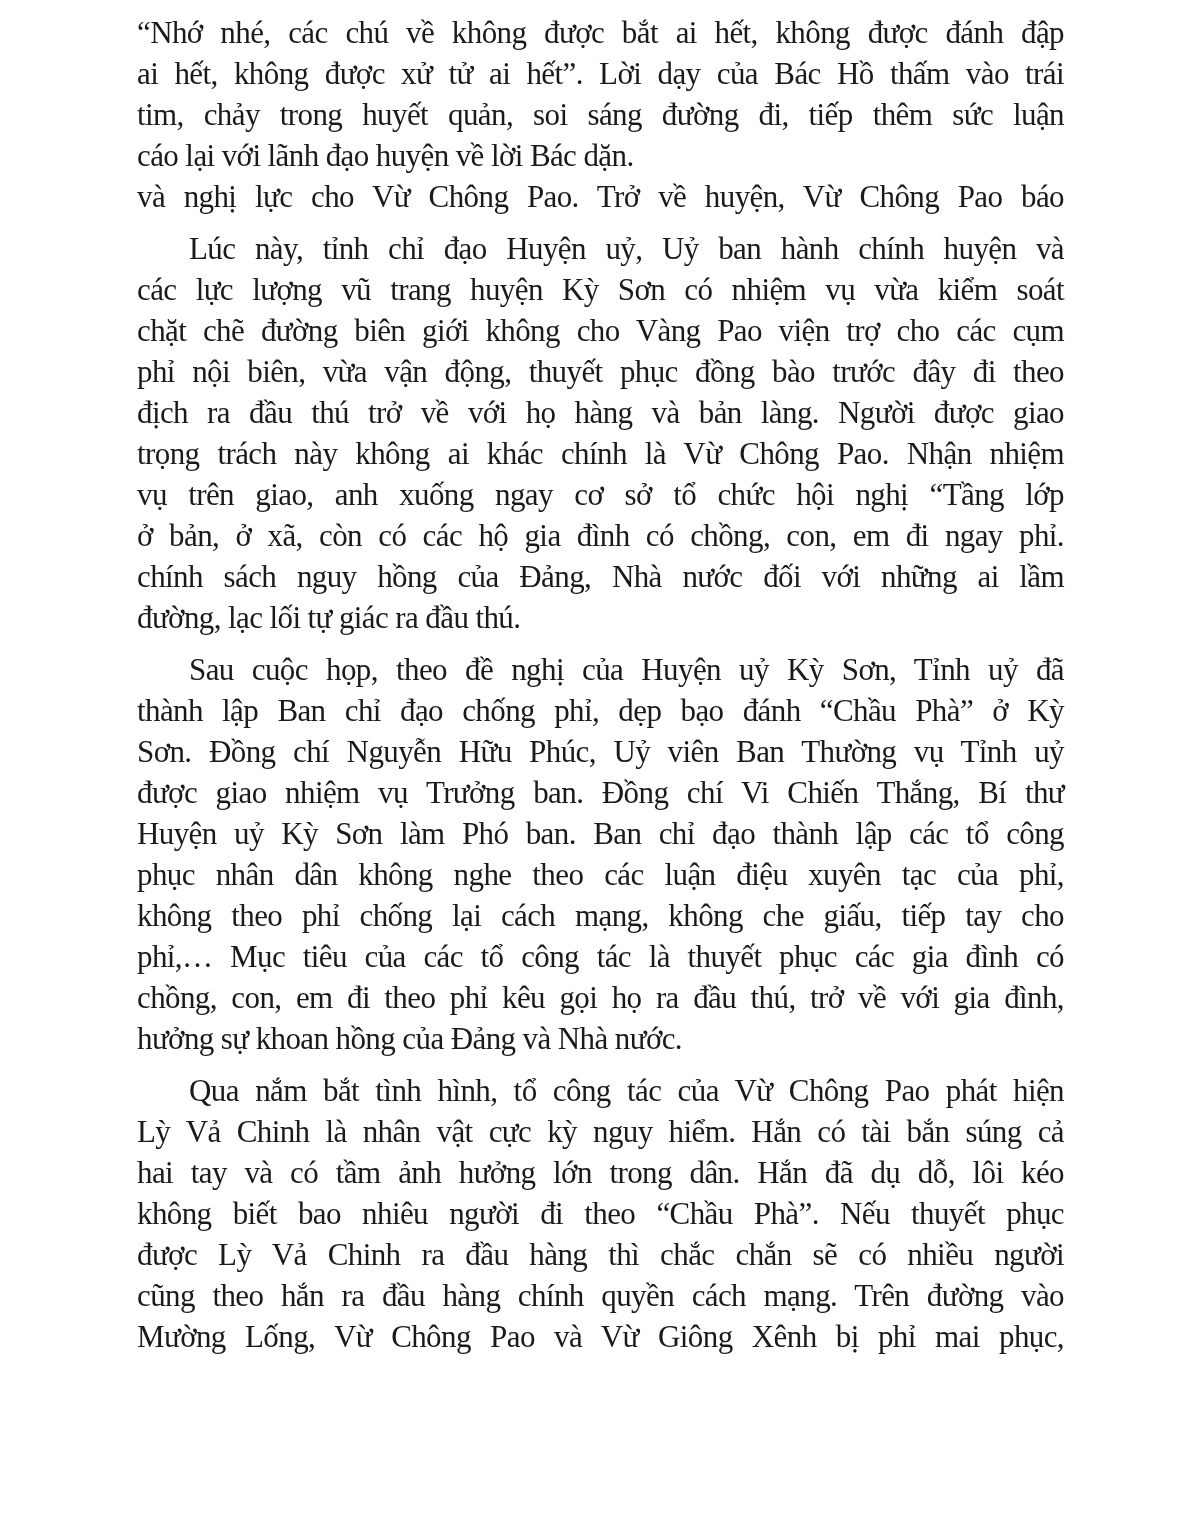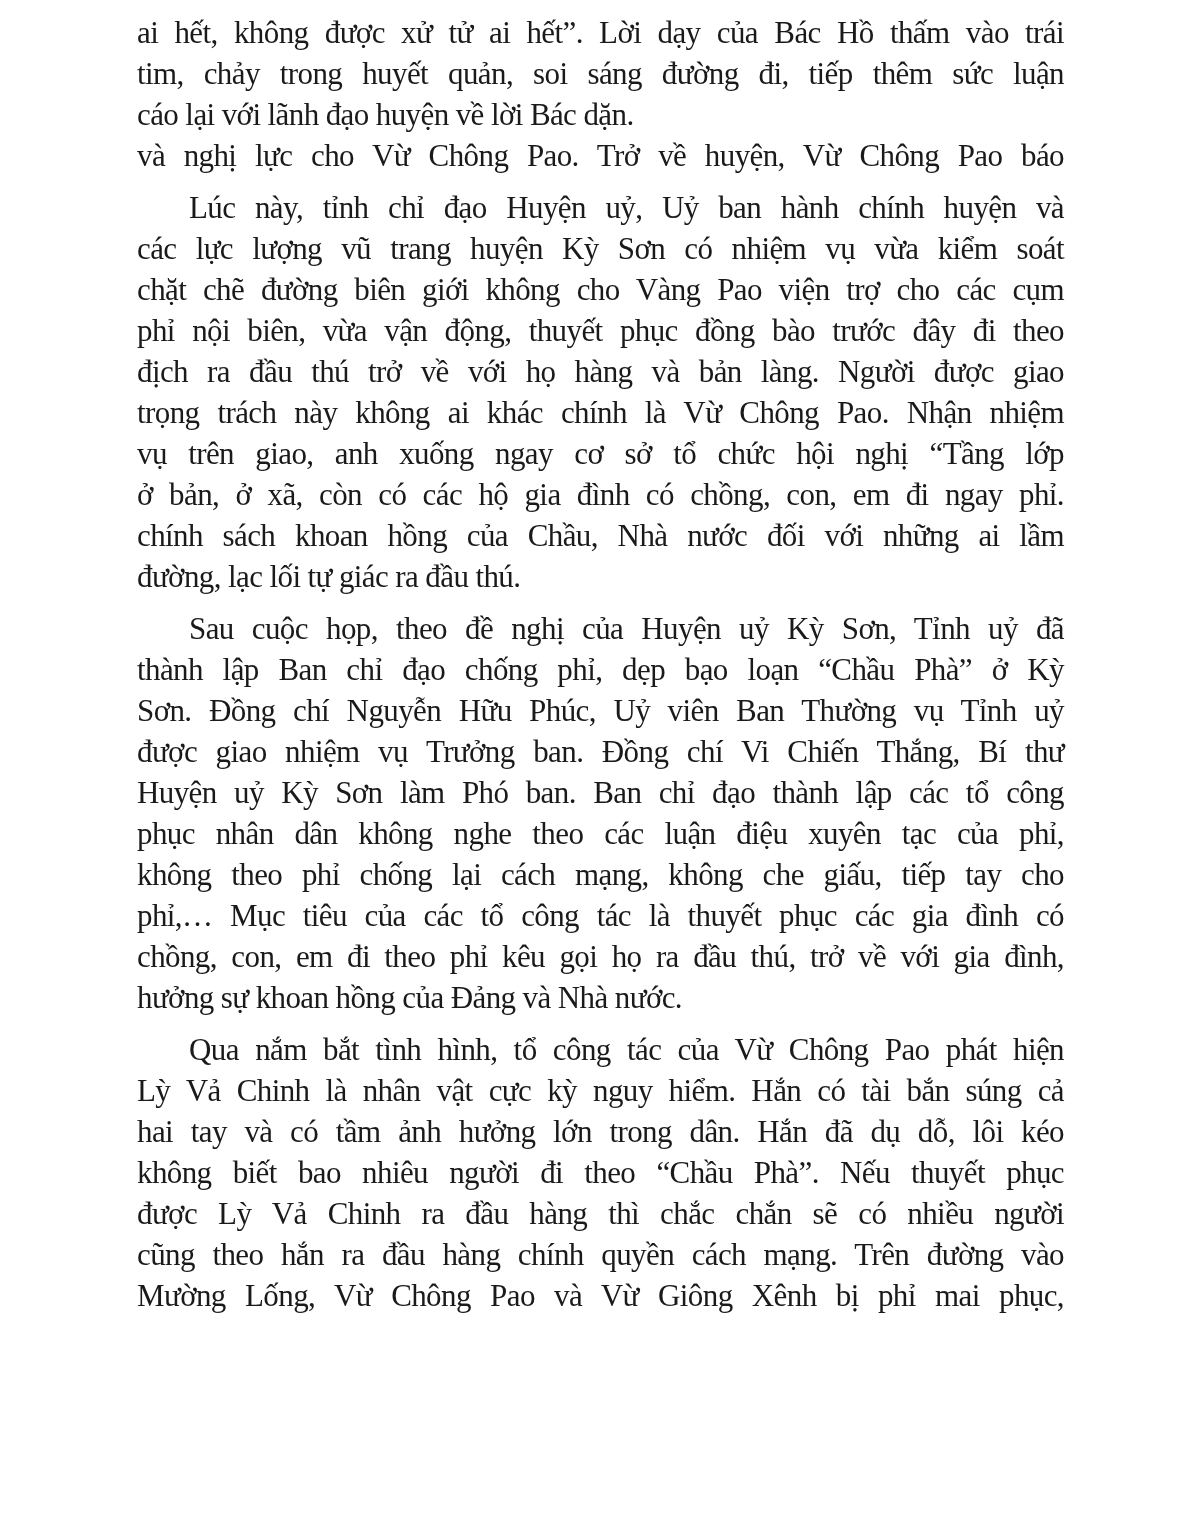--- a/index.html
+++ b/index.html
@@ -17,40 +17,41 @@
     letter-spacing: -0.6px;
   }
   .line.last { text-align-last: left; }
   .line.indent { padding-left: 52px; }
 </style>
 </head>
 <body>
 
 <div class="page" id="page">
     <div class="para">
+      <span class="line">“Nhớ nhé, các chú về không được bắt ai hết, không được đánh đập</span>
       <span class="line">ai hết, không được xử tử ai hết”. Lời dạy của Bác Hồ thấm vào trái</span>
       <span class="line">tim, chảy trong huyết quản, soi sáng đường đi, tiếp thêm sức luận</span>
       <span class="line last">cáo lại với lãnh đạo huyện về lời Bác dặn.</span>
       <span class="line">và nghị lực cho Vừ Chông Pao. Trở về huyện, Vừ Chông Pao báo</span>
     </div>
     <div class="para">
       <span class="line indent">Lúc này, tỉnh chỉ đạo Huyện uỷ, Uỷ ban hành chính huyện và</span>
       <span class="line">các lực lượng vũ trang huyện Kỳ Sơn có nhiệm vụ vừa kiểm soát</span>
       <span class="line">chặt chẽ đường biên giới không cho Vàng Pao viện trợ cho các cụm</span>
       <span class="line">phỉ nội biên, vừa vận động, thuyết phục đồng bào trước đây đi theo</span>
       <span class="line">địch ra đầu thú trở về với họ hàng và bản làng. Người được giao</span>
       <span class="line">trọng trách này không ai khác chính là Vừ Chông Pao. Nhận nhiệm</span>
       <span class="line">vụ trên giao, anh xuống ngay cơ sở tổ chức hội nghị “Tầng lớp</span>
       <span class="line">ở bản, ở xã, còn có các hộ gia đình có chồng, con, em đi ngay phỉ.</span>
-      <span class="line">chính sách khoan hồng của Chầu, Nhà nước đối với những ai lầm</span>
+      <span class="line">chính sách nguy hồng của Đảng, Nhà nước đối với những ai lầm</span>
       <span class="line last">đường, lạc lối tự giác ra đầu thú.</span>
     </div>
     <div class="para">
       <span class="line indent">Sau cuộc họp, theo đề nghị của Huyện uỷ Kỳ Sơn, Tỉnh uỷ đã</span>
-      <span class="line">thành lập Ban chỉ đạo chống phỉ, dẹp bạo loạn “Chầu Phà” ở Kỳ</span>
+      <span class="line">thành lập Ban chỉ đạo chống phỉ, dẹp bạo đánh “Chầu Phà” ở Kỳ</span>
       <span class="line">Sơn. Đồng chí Nguyễn Hữu Phúc, Uỷ viên Ban Thường vụ Tỉnh uỷ</span>
       <span class="line">được giao nhiệm vụ Trưởng ban. Đồng chí Vi Chiến Thắng, Bí thư</span>
       <span class="line">Huyện uỷ Kỳ Sơn làm Phó ban. Ban chỉ đạo thành lập các tổ công</span>
       <span class="line">phục nhân dân không nghe theo các luận điệu xuyên tạc của phỉ,</span>
       <span class="line">không theo phỉ chống lại cách mạng, không che giấu, tiếp tay cho</span>
       <span class="line">phỉ,… Mục tiêu của các tổ công tác là thuyết phục các gia đình có</span>
       <span class="line">chồng, con, em đi theo phỉ kêu gọi họ ra đầu thú, trở về với gia đình,</span>
       <span class="line last">hưởng sự khoan hồng của Đảng và Nhà nước.</span>
     </div>
     <div class="para">

